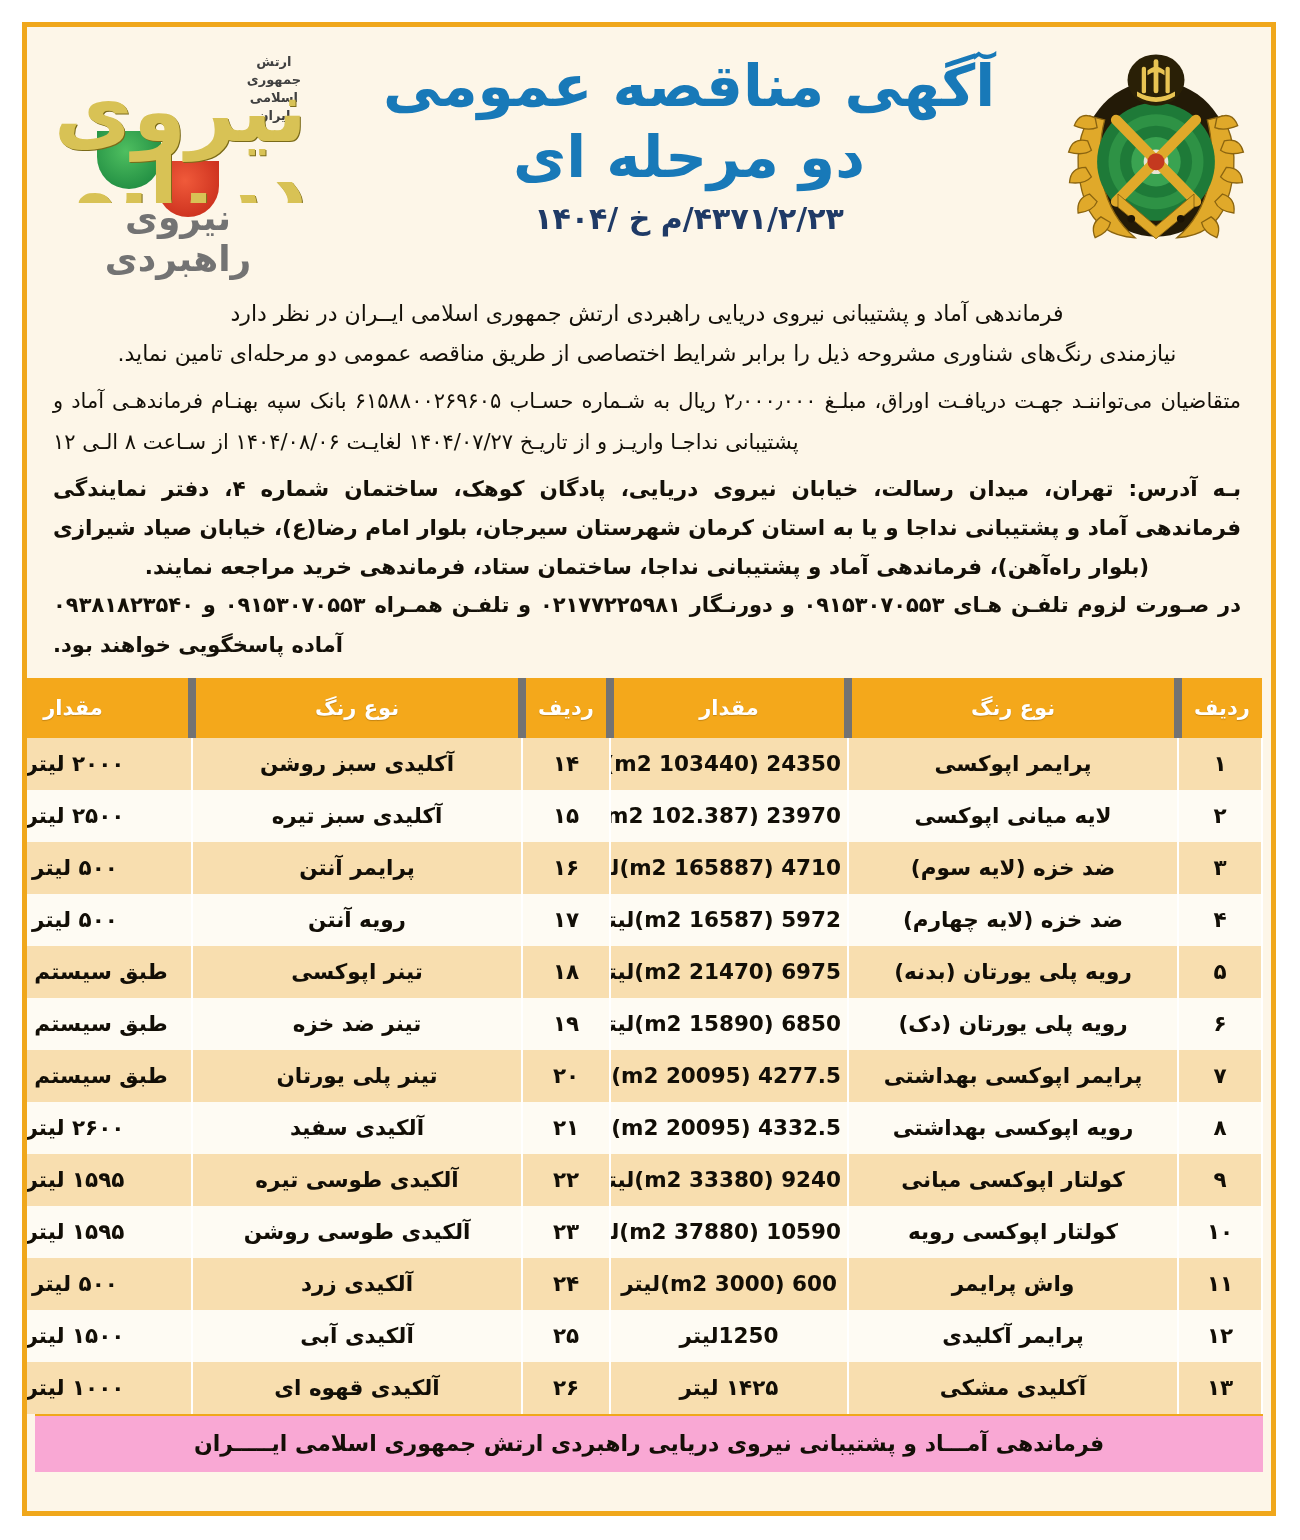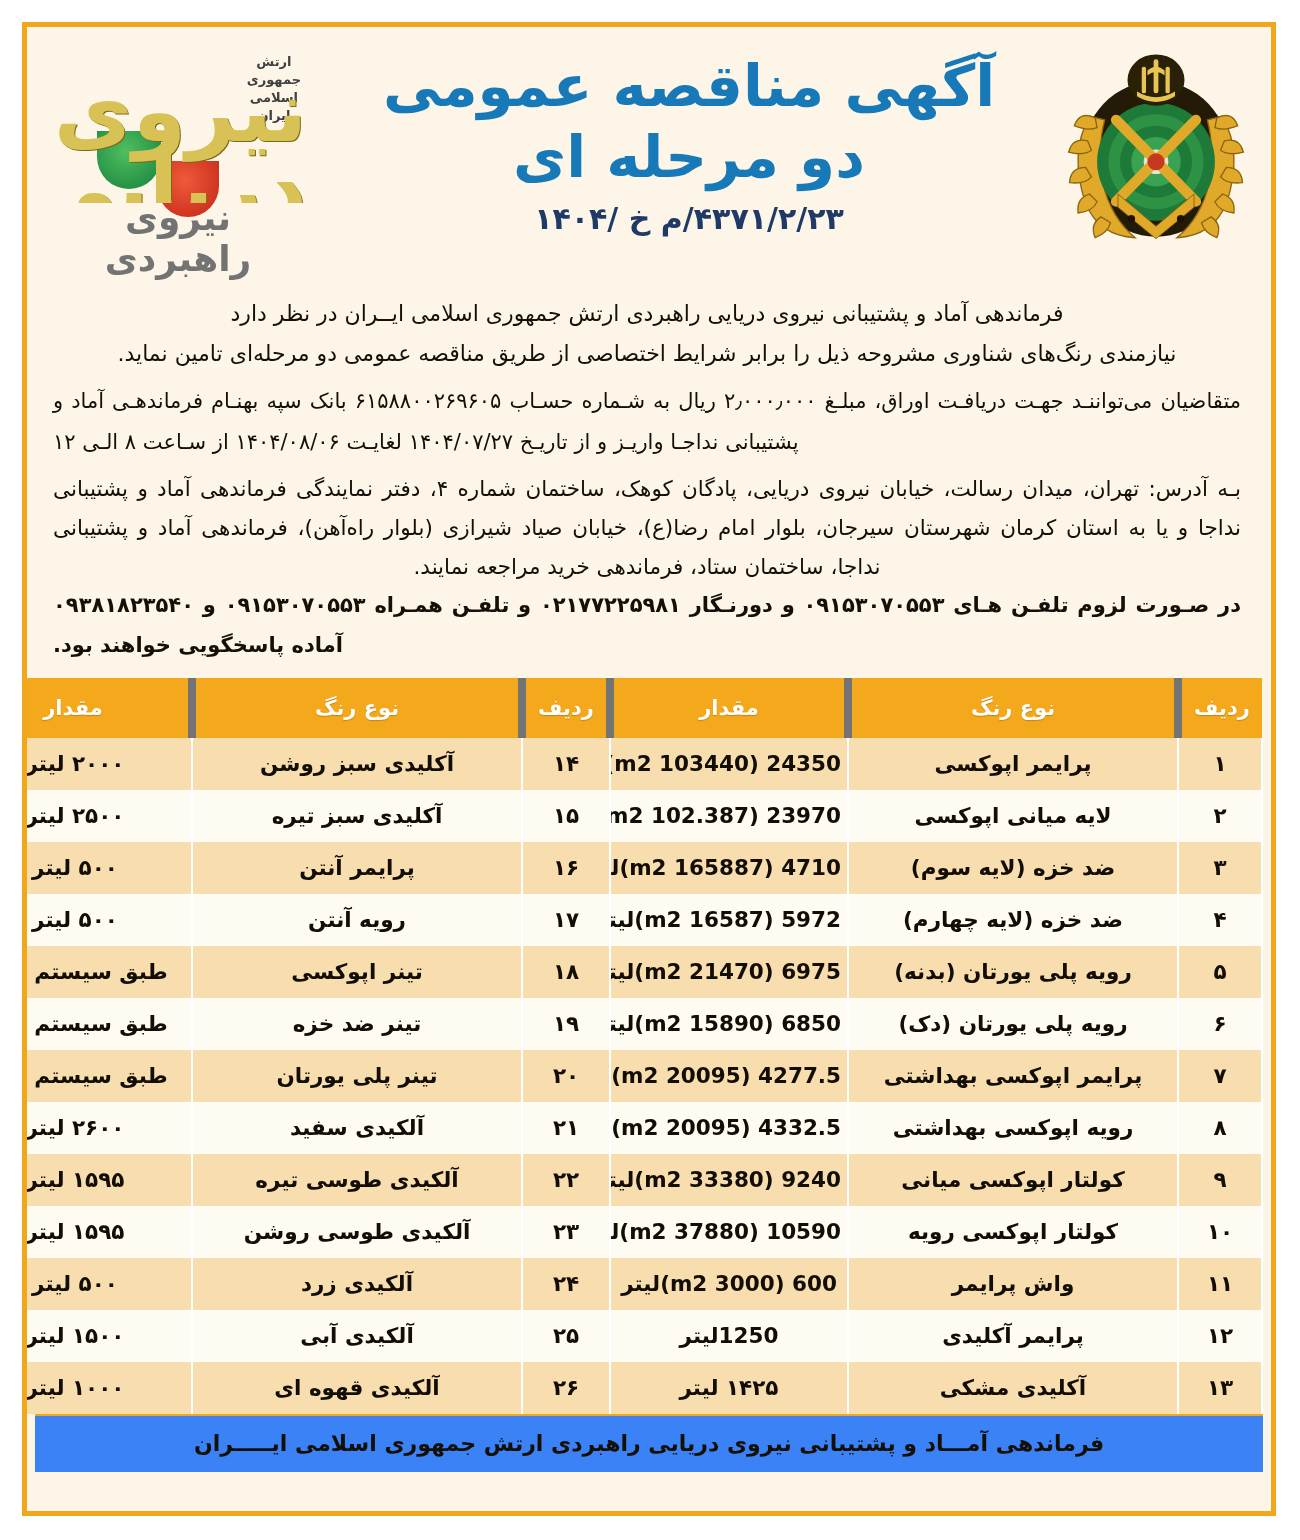--- a/index.html
+++ b/index.html
@@ -110,21 +110,21 @@
   .p-just{
     font-size:21px;
     line-height:1.95;
     text-align:justify;
     text-align-last:left;
     margin-top:8px;
     letter-spacing:-0.1px;
   }
   .p-addr{
     font-size:21.5px;
-    font-weight:normal;
+    font-weight:bold;
     line-height:1.82;
     text-align:justify;
     text-align-last:center;
     margin-top:6px;
     letter-spacing:-0.2px;
   }
   .p-tel{
     font-size:21px;
     line-height:1.9;
     text-align:justify;
@@ -173,21 +173,21 @@
     padding:0 6px;
     white-space:nowrap;
     overflow:hidden;
   }
   table.t tr.odd td{background:#F8DEAF;}
   table.t tr.even td{background:#FEFBF3;}
   td.radif{font-size:21px;}
   td.qty{direction:rtl;}
 
   .foot-row{
-    background:#3b82f6;
+    background:#f9a8d4;
     text-align:center;
     direction:rtl;
     font-size:22px;
     font-weight:bold;
     color:#140F07;
     height:56px;
     line-height:56px;
     letter-spacing:-0.2px;
     border-top:2px solid #F0A71B;
   }

